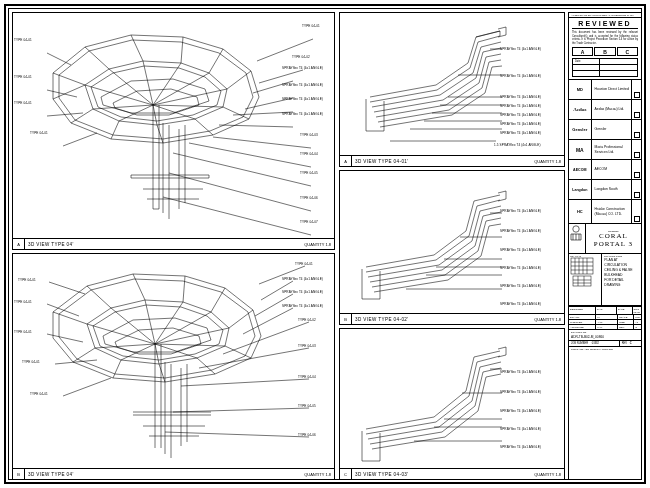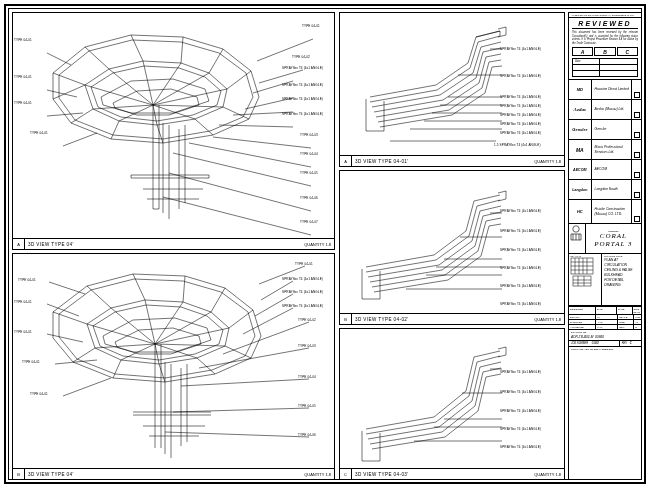--- a/index.html
+++ b/index.html
@@ -15,21 +15,21 @@
   .vp-title .bub{width:11px;height:10px;border-right:1px solid #000;display:flex;align-items:center;justify-content:center;font-size:4px;}
   .vp-title .tx{padding-left:3px;letter-spacing:.4px;font-size:4.6px;}
   .vp-title .qty{margin-left:auto;padding-right:3px;font-size:4px;}
 
   
   .lbl{position:absolute;font-size:3.1px;letter-spacing:.1px;white-space:nowrap;color:#000;font-family:"Liberation Sans",sans-serif;}
   svg{position:absolute;left:0;top:0;overflow:visible;}
   .ln{stroke:#000;fill:none;}
 
   
-  .tb{position:absolute;right:8px;top:8px;width:82px;height:472px;border-left:1px solid #000;box-sizing:border-box;font-style:italic;}
+  .tb{position:absolute;right:8px;top:8px;width:82px;height:472px;border-left:1px solid #000;box-sizing:border-box;}
   .tbrow{border-bottom:1px solid #000;box-sizing:border-box;position:relative;}
   .rev-box{padding:2px 3px;}
   .rev-ttl{text-align:center;font-size:7px;letter-spacing:2px;font-weight:bold;border-bottom:1px solid #000;padding-bottom:1px;margin-bottom:2px;}
   .rev-txt{font-size:2.6px;line-height:1.35;text-align:justify;}
   .abc{display:flex;height:9px;margin-top:2px;}
   .abc div{flex:1;border:1px solid #000;margin-right:1px;display:flex;align-items:center;justify-content:center;font-size:5px;font-weight:bold;}
   .abc div:last-child{margin-right:0;}
   .mini{display:flex;font-size:2.6px;border-top:1px solid #000;}
   .mini .k{width:34%;padding:1px 2px;border-right:1px solid #000;}
   .mini .v{flex:1;padding:1px 2px;}

